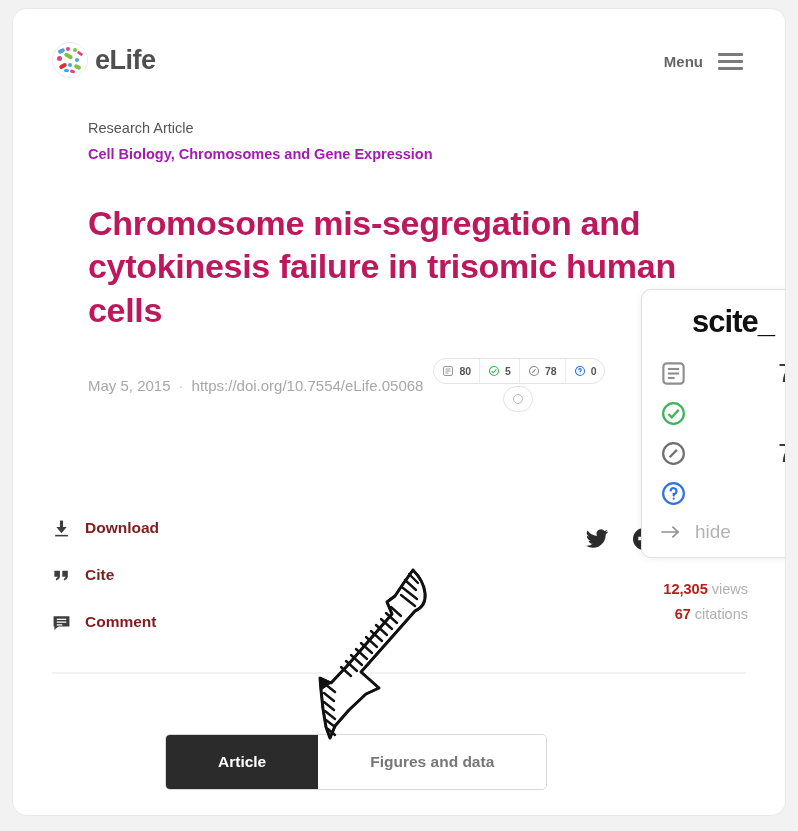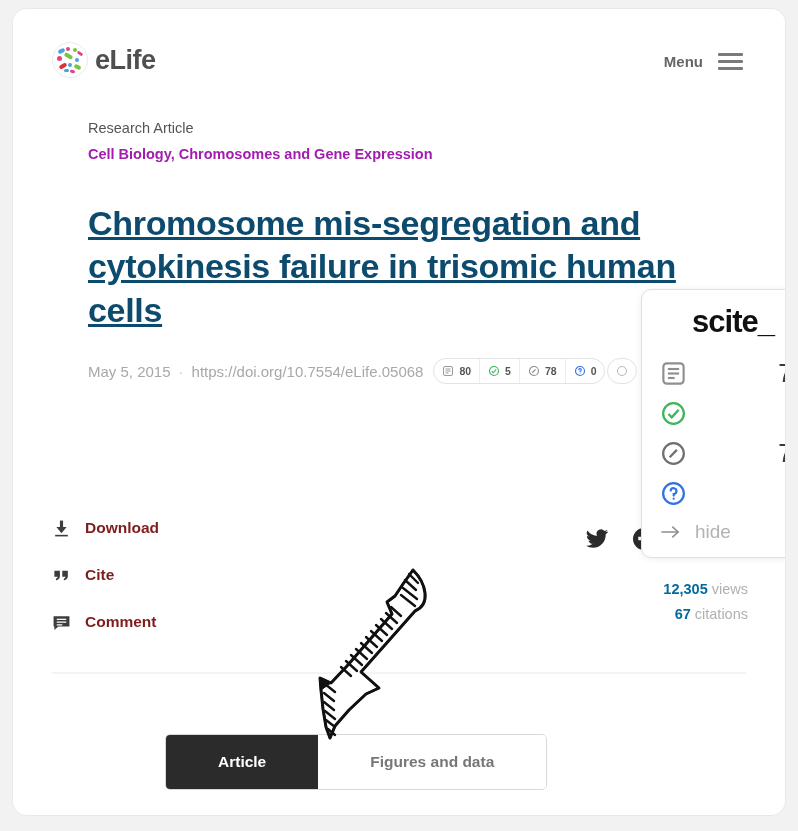--- a/index.html
+++ b/index.html
@@ -114,25 +114,24 @@
     margin: 0;
     line-height: 1.3;
     text-decoration: none;
     display: inline-block;
     cursor: pointer;
   }
   .art-title {
     font-size: 34px;
     line-height: 1.28;
     font-weight: bold;
-    color: #0c4a6e;
+    color: #be185d;
     margin: 38px 0 0 0;
     letter-spacing: -0.3px;
     max-width: 640px;
-    text-decoration: underline;
   }
   .authors {
     margin-top: 48px;
     font-size: 17px;
     color: #3b3b3b;
   }
   .authors .etal {
     color: #7eaee0;
     margin-left: 9px;
     cursor: pointer;
@@ -173,20 +172,21 @@
   }
   .scite-chip .seg:last-child { border-right: none; }
 
   .mini-ic { width: 12px; height: 12px; flex: 0 0 auto; display:block; }
 
   .chip-wrap {
     position: relative;
     display: inline-flex;
     align-items: center;
     gap: 2px;
+    flex-direction: column;
   }
   .chip-ghost {
     display: inline-flex;
     align-items: center;
     background: #fff;
     border: 1px solid #e3e3e3;
     border-radius: 13px;
     height: 24px;
     padding: 0 8px;
     gap: 5px;
@@ -232,21 +232,21 @@
     right: 37px;
     top: 568px;
     text-align: right;
   }
   .stat {
     font-size: 14.5px;
     color: #b0b0b0;
     line-height: 1.75;
     white-space: nowrap;
   }
-  .stat b { color: #0369a1; font-weight: bold; }
+  .stat b { color: #b91c1c; font-weight: bold; }
 
   .divider {
     position: absolute;
     left: 39px;
     right: 39px;
     top: 663px;
     height: 2px;
     background: #f3f3f3;
   }
 

